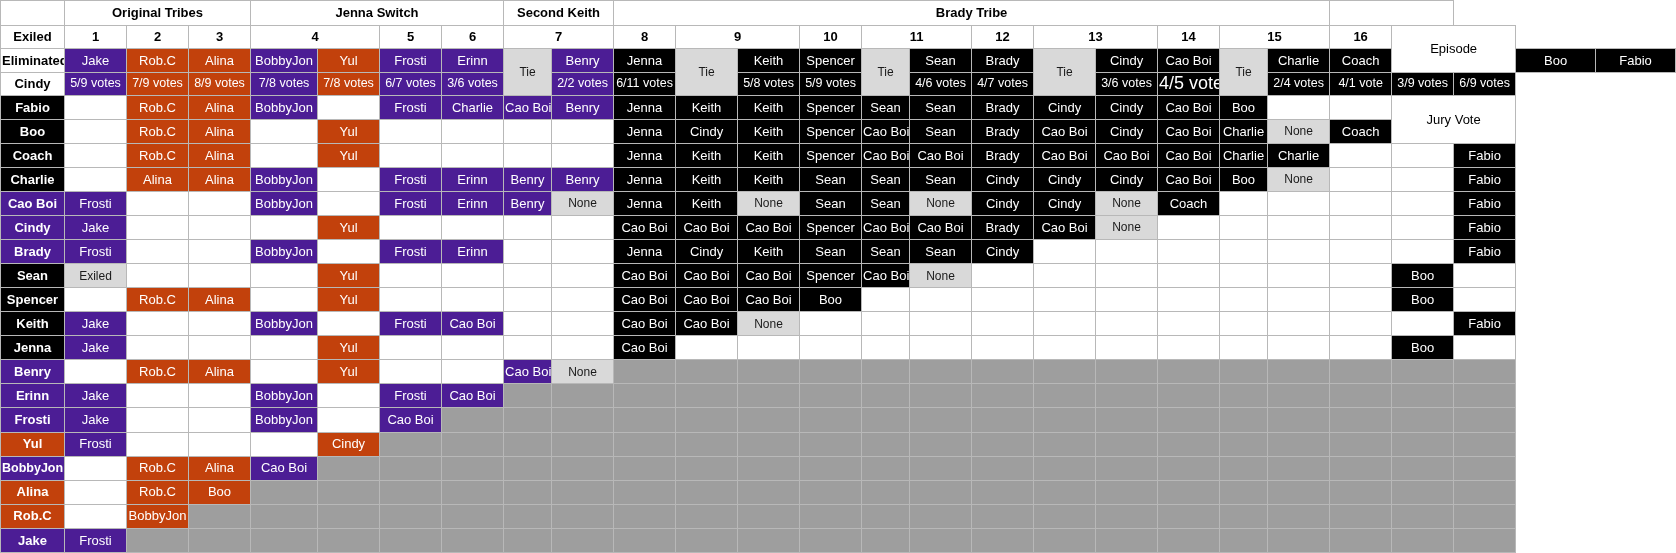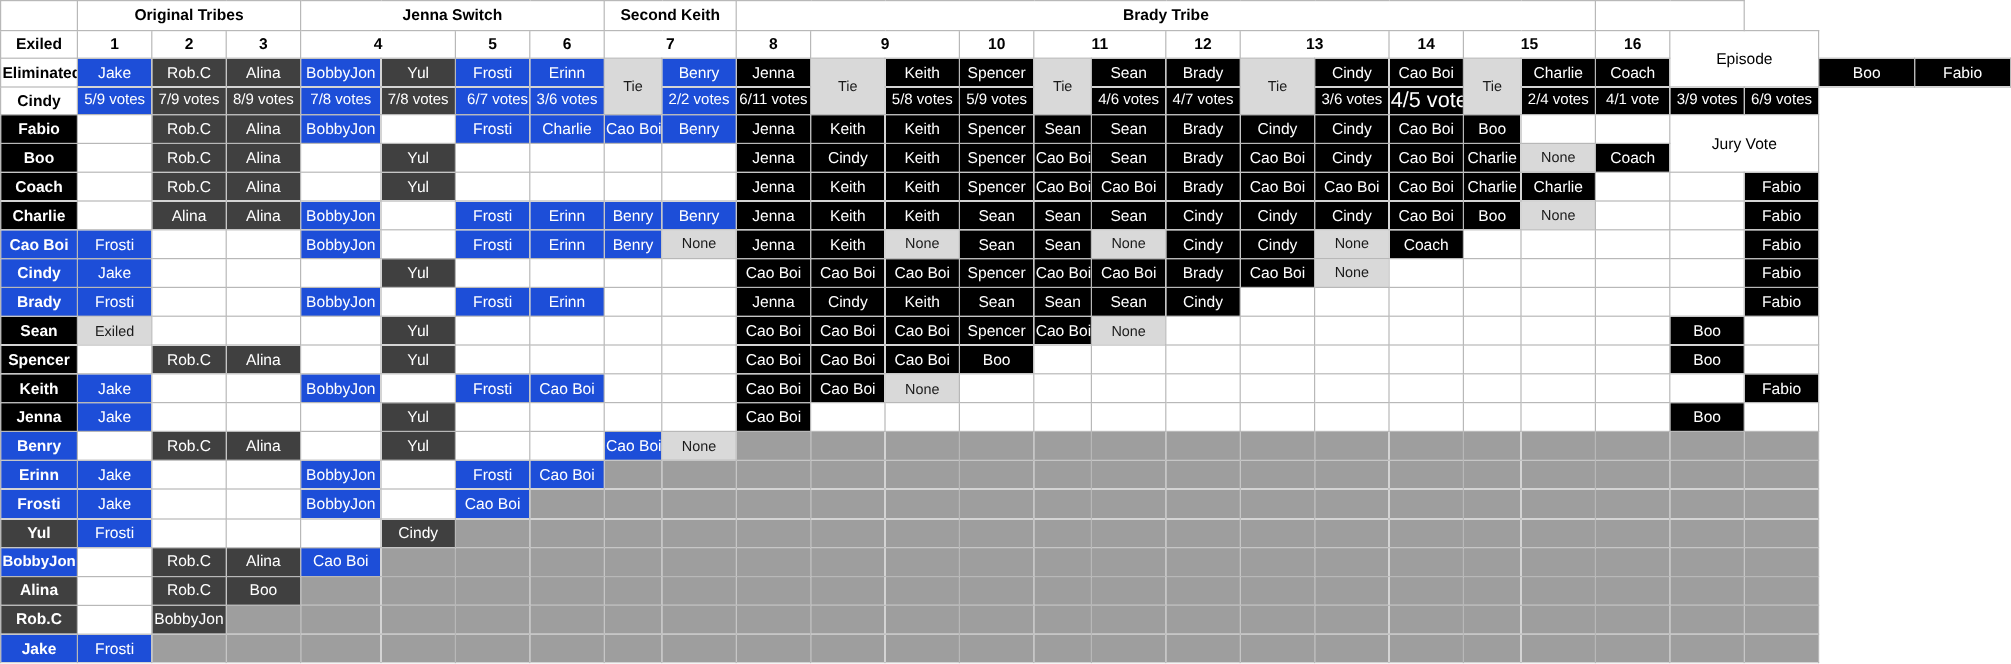--- a/index.html
+++ b/index.html
@@ -10,22 +10,22 @@
     border:1px solid #b8b8b8;
     text-align:center;
     vertical-align:middle;
     font-size:13px;
     line-height:1.05;
     padding:0 1px;
     overflow:hidden;
     white-space:nowrap;
   }
   
-  .c-blue   {background:#1d4ed8;color:#ffffff;border-color:#1273c4;}
-  .c-red    {background:#404040;color:#ffffff;border-color:#fc0b0b;}
+  .c-blue   {background:#4c1d95;color:#ffffff;border-color:#1273c4;}
+  .c-red    {background:#c2410c;color:#ffffff;border-color:#fc0b0b;}
   .c-black  {background:#000000;color:#ffffff;border-color:#000000;}
   .c-gray   {background:#d9d9d9;color:#1a1a1a;border-color:#c2c2c2;font-size:12px;}
   .c-white  {background:#ffffff;color:#111111;}
   .c-none   {background:#9e9e9e;border-color:#9e9e9e;}
   .namecell {font-weight:bold;font-size:14px;}
   .grp      {font-weight:bold;font-size:16px;background:#ffffff;color:#000000;border-left:1px solid #b8b8b8;border-right:1px solid #b8b8b8;border-top:none;}
   .epnum    {font-weight:bold;font-size:12px;background:#ffffff;color:#000000;}
   .lbl      {font-weight:bold;font-size:12.5px;background:#ffffff;color:#000000;}
   .finalist {font-weight:normal;font-size:19px;background:#ffffff;color:#000000;}
   .juryvote {font-weight:normal;font-size:19px;background:#ffffff;color:#000000;}
@@ -119,21 +119,21 @@
           <td class="c-black" style="font-size: 13px;">Boo</td>
           <td class="c-black" style="font-size: 13px;">Fabio</td>
         </tr>
         <tr style="height: 22px;">
           <td class="lbl">Cindy</td>
           <td class="c-blue" style="font-size: 12.5px;">5/9 votes</td>
           <td class="c-red" style="font-size: 12.5px;">7/9 votes</td>
           <td class="c-red" style="font-size: 12.5px;">8/9 votes</td>
           <td class="c-blue" style="font-size: 12.5px;">7/8 votes</td>
           <td class="c-red" style="font-size: 12.5px;">7/8 votes</td>
-          <td class="c-blue" style="font-size: 12.5px; text-align: right;">6/7 votes</td>
+          <td class="c-blue" style="font-size: 12.5px;">6/7 votes</td>
           <td class="c-blue" style="font-size: 12.5px;">3/6 votes</td>
           <td class="c-blue" style="font-size: 12.5px;">2/2 votes</td>
           <td class="c-black" style="font-size: 12.5px;">6/11 votes</td>
           <td class="c-black" style="font-size: 12.5px;">5/8 votes</td>
           <td class="c-black" style="font-size: 12.5px;">5/9 votes</td>
           <td class="c-black" style="font-size: 12.5px;">4/6 votes</td>
           <td class="c-black" style="font-size: 12.5px;">4/7 votes</td>
           <td class="c-black" style="font-size: 12.5px;">3/6 votes</td>
           <td class="c-black" style="font-size: 18px;">4/5 votes</td>
           <td class="c-black" style="font-size: 12.5px;">2/4 votes</td>

